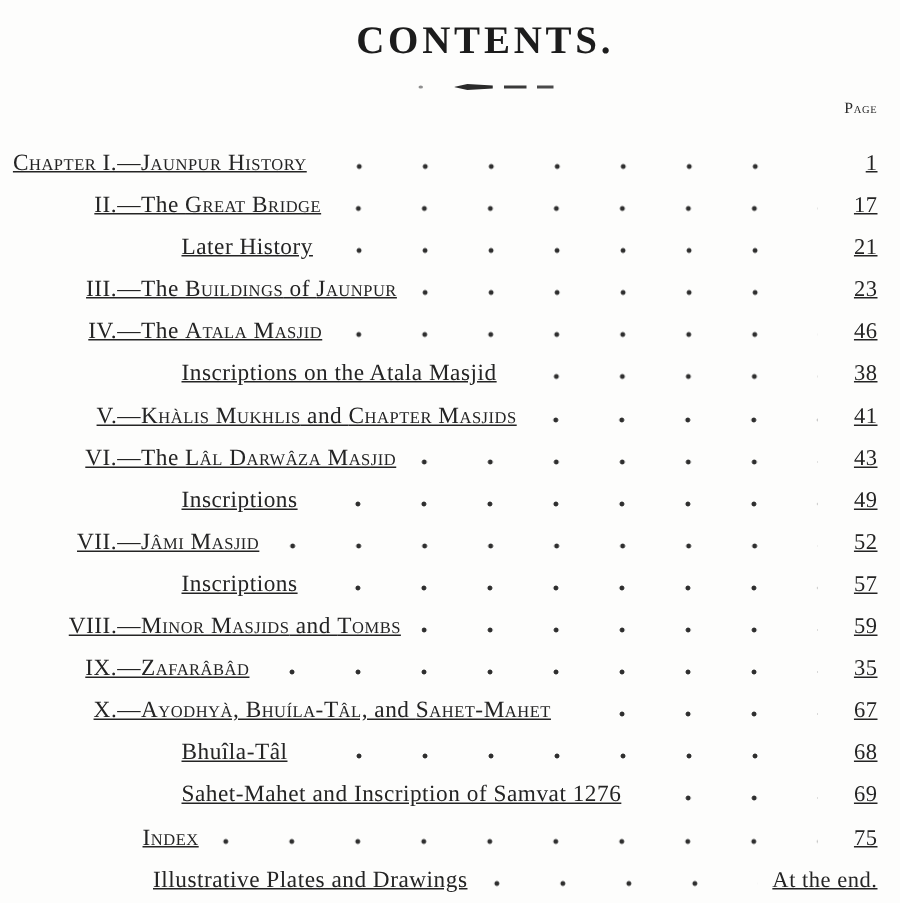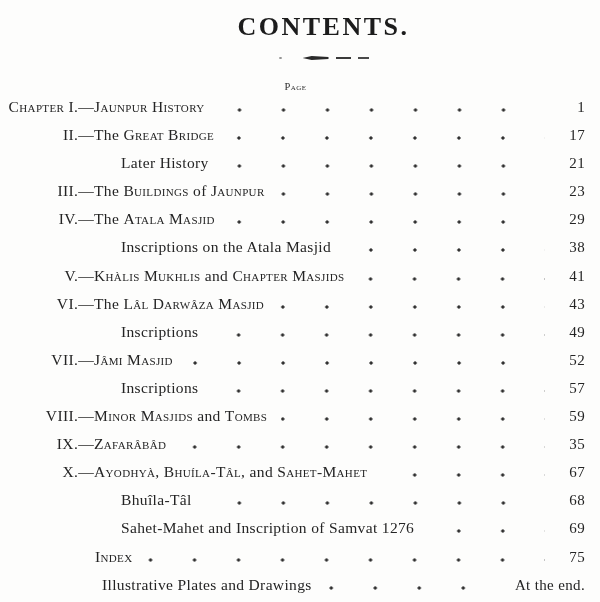--- a/index.html
+++ b/index.html
@@ -36,28 +36,28 @@
     gap: 7px;
   }
   .orn-dot { width: 3px; height: 2px; background: #555; border-radius: 50%; opacity: .65; margin-right: 14px; }
   .orn-arrow {
     width: 26px; height: 4px; background: #2a2a2a;
     clip-path: polygon(0 50%, 35% 0, 100% 25%, 100% 75%, 35% 100%);
   }
   .orn-dash { width: 15px; height: 2px; background: #3a3a3a; }
   .orn-dash.short { width: 11px; height: 2px; background: #4a4a4a; }
   .page-col-label {
-    margin-top: 20px;
-    text-align: center;
+    margin-top: 6px;
+    text-align: right;
     font-variant: small-caps;
     font-size: 10.5px;
     letter-spacing: 0.5px;
     color: #2a2a2a;
   }
-  .toc-list { margin-top: 1px; }
+  .toc-list { margin-top: 17px; text-decoration: underline; }
   .toc-row {
     display: flex;
     align-items: baseline;
     line-height: 27.1px;
     font-size: 15.5px;
     letter-spacing: 0.35px;
     white-space: nowrap;
   }
   .prefix {
     flex: 0 0 88px;
@@ -123,21 +123,21 @@
       <div class="toc-row lvl-chapter">
         <span class="prefix sc">III.—</span>
         <span class="label"><span class="plain">The </span><span class="sc">Buildings</span><span class="plain"> of </span><span class="sc">Jaunpur</span></span>
         <span class="dots"></span>
         <span class="pg">23</span>
       </div>
       <div class="toc-row lvl-chapter">
         <span class="prefix sc">IV.—</span>
         <span class="label"><span class="plain">The </span><span class="sc">Atala Masjid</span></span>
         <span class="dots"></span>
-        <span class="pg">29</span>
+        <span class="pg">46</span>
       </div>
       <div class="toc-row lvl-sub">
         <span class="prefix sc"></span>
         <span class="label"><span class="plain">Inscriptions on the Atala Masjid</span></span>
         <span class="dots"></span>
         <span class="pg">38</span>
       </div>
       <div class="toc-row lvl-chapter">
         <span class="prefix sc">V.—</span>
         <span class="label"><span class="sc">Khàlis Mukhlis</span><span class="plain"> and </span><span class="sc">Chapter Masjids</span></span>

